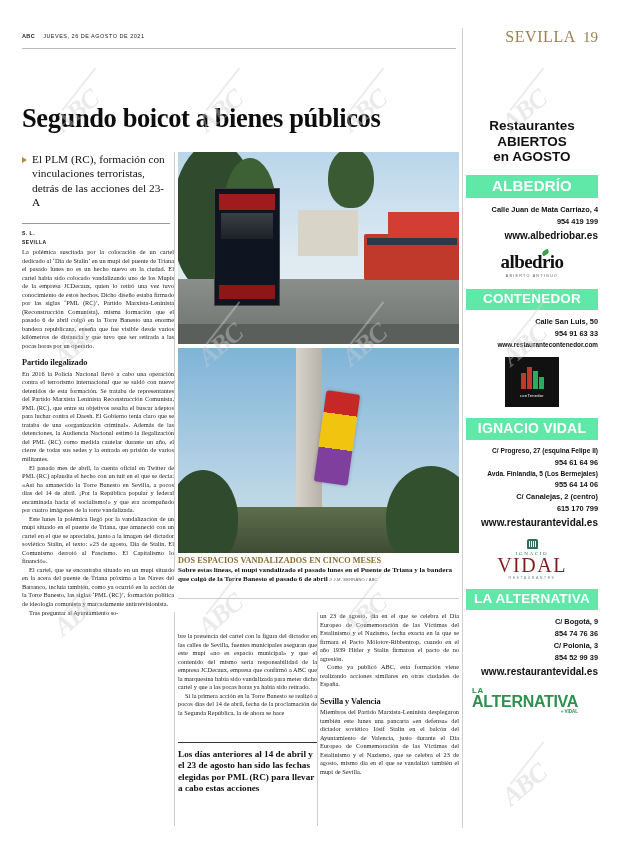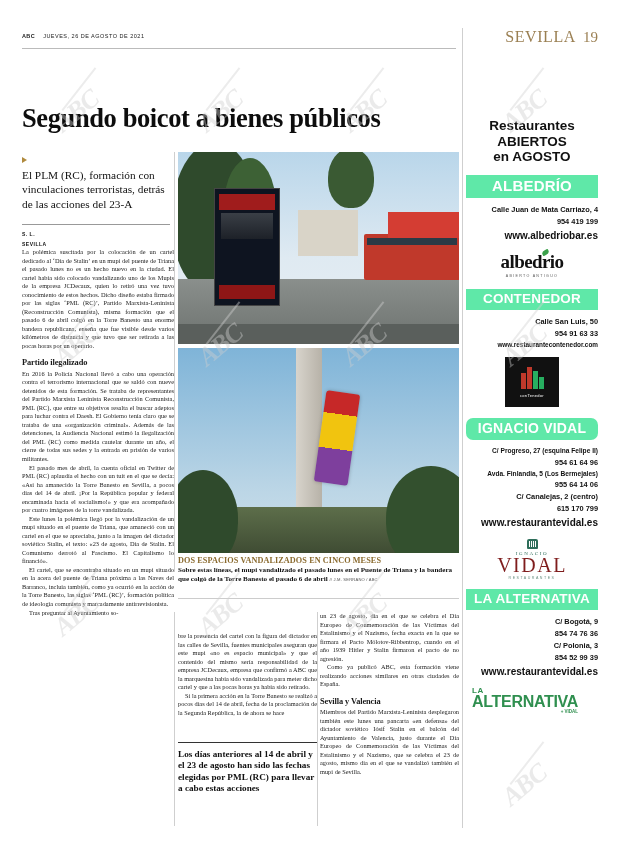--- a/index.html
+++ b/index.html
@@ -30,21 +30,21 @@
             color:#9a7f52; }
   .mh-pg { font-family:"Liberation Serif",serif; font-size:15px; color:#9a7f52; }
 
   
   .headline { position:absolute; left:22px; top:86px; width:434px;
               font-family:"Liberation Serif",serif; font-weight:700;
               font-size:26.5px; line-height:1.08; letter-spacing:-.4px; color:#0d0d0d; }
 
   
   .sub-wrap { position:absolute; left:22px; top:152px; width:148px; }
-  .sub-bullet { display:flex; gap:5px;flex-direction:column; }
+  .sub-bullet { display:flex; gap:5px; }
   .tri { width:0;height:0;border-left:5px solid #b08a3e;border-top:3.5px solid transparent;
          border-bottom:3.5px solid transparent; margin-top:5px; flex:0 0 auto;}
   .sub-txt { font-family:"Liberation Serif",serif; font-size:11.3px; line-height:1.28; color:#111;}
   .byline { margin-top:13px; border-top:1px solid #999; padding-top:5px;
             font-family:"Liberation Sans",sans-serif; font-size:5px; font-weight:700;
             letter-spacing:.5px; line-height:1.9; color:#111; }
 
   
   .col { position:absolute; font-family:"Liberation Serif",serif;
          font-size:6.35px; line-height:1.345; text-align:justify; color:#1a1a1a;
@@ -284,21 +284,21 @@
           <i style="height:22px;background:#c0392b;"></i>
           <i style="height:18px;background:#27ae60;"></i>
           <i style="height:12px;background:#27ae60;"></i>
         </div>
         <div class="cmark">conTenedor</div>
       </div>
     </div>
   </div>
 
   <div style="margin-top:11px;">
-    <div class="ad-band" style="font-size:14px;border-radius:7px;">IGNACIO VIDAL</div>
+    <div class="ad-band" style="font-size:14px;">IGNACIO VIDAL</div>
     <div class="ad-lines">
       <div style="font-size:6.6px;">C/ Progreso, 27 (esquina Felipe II)</div>
       <div>954 61 64 96</div>
       <div style="font-size:6.6px;">Avda. Finlandia, 5 (Los Bermejales)</div>
       <div>955 64 14 06</div>
       <div>C/ Canalejas, 2 (centro)</div>
       <div>615 170 799</div>
       <div class="u">www.restaurantevidal.es</div>
     </div>
     <div class="ad-logo">

